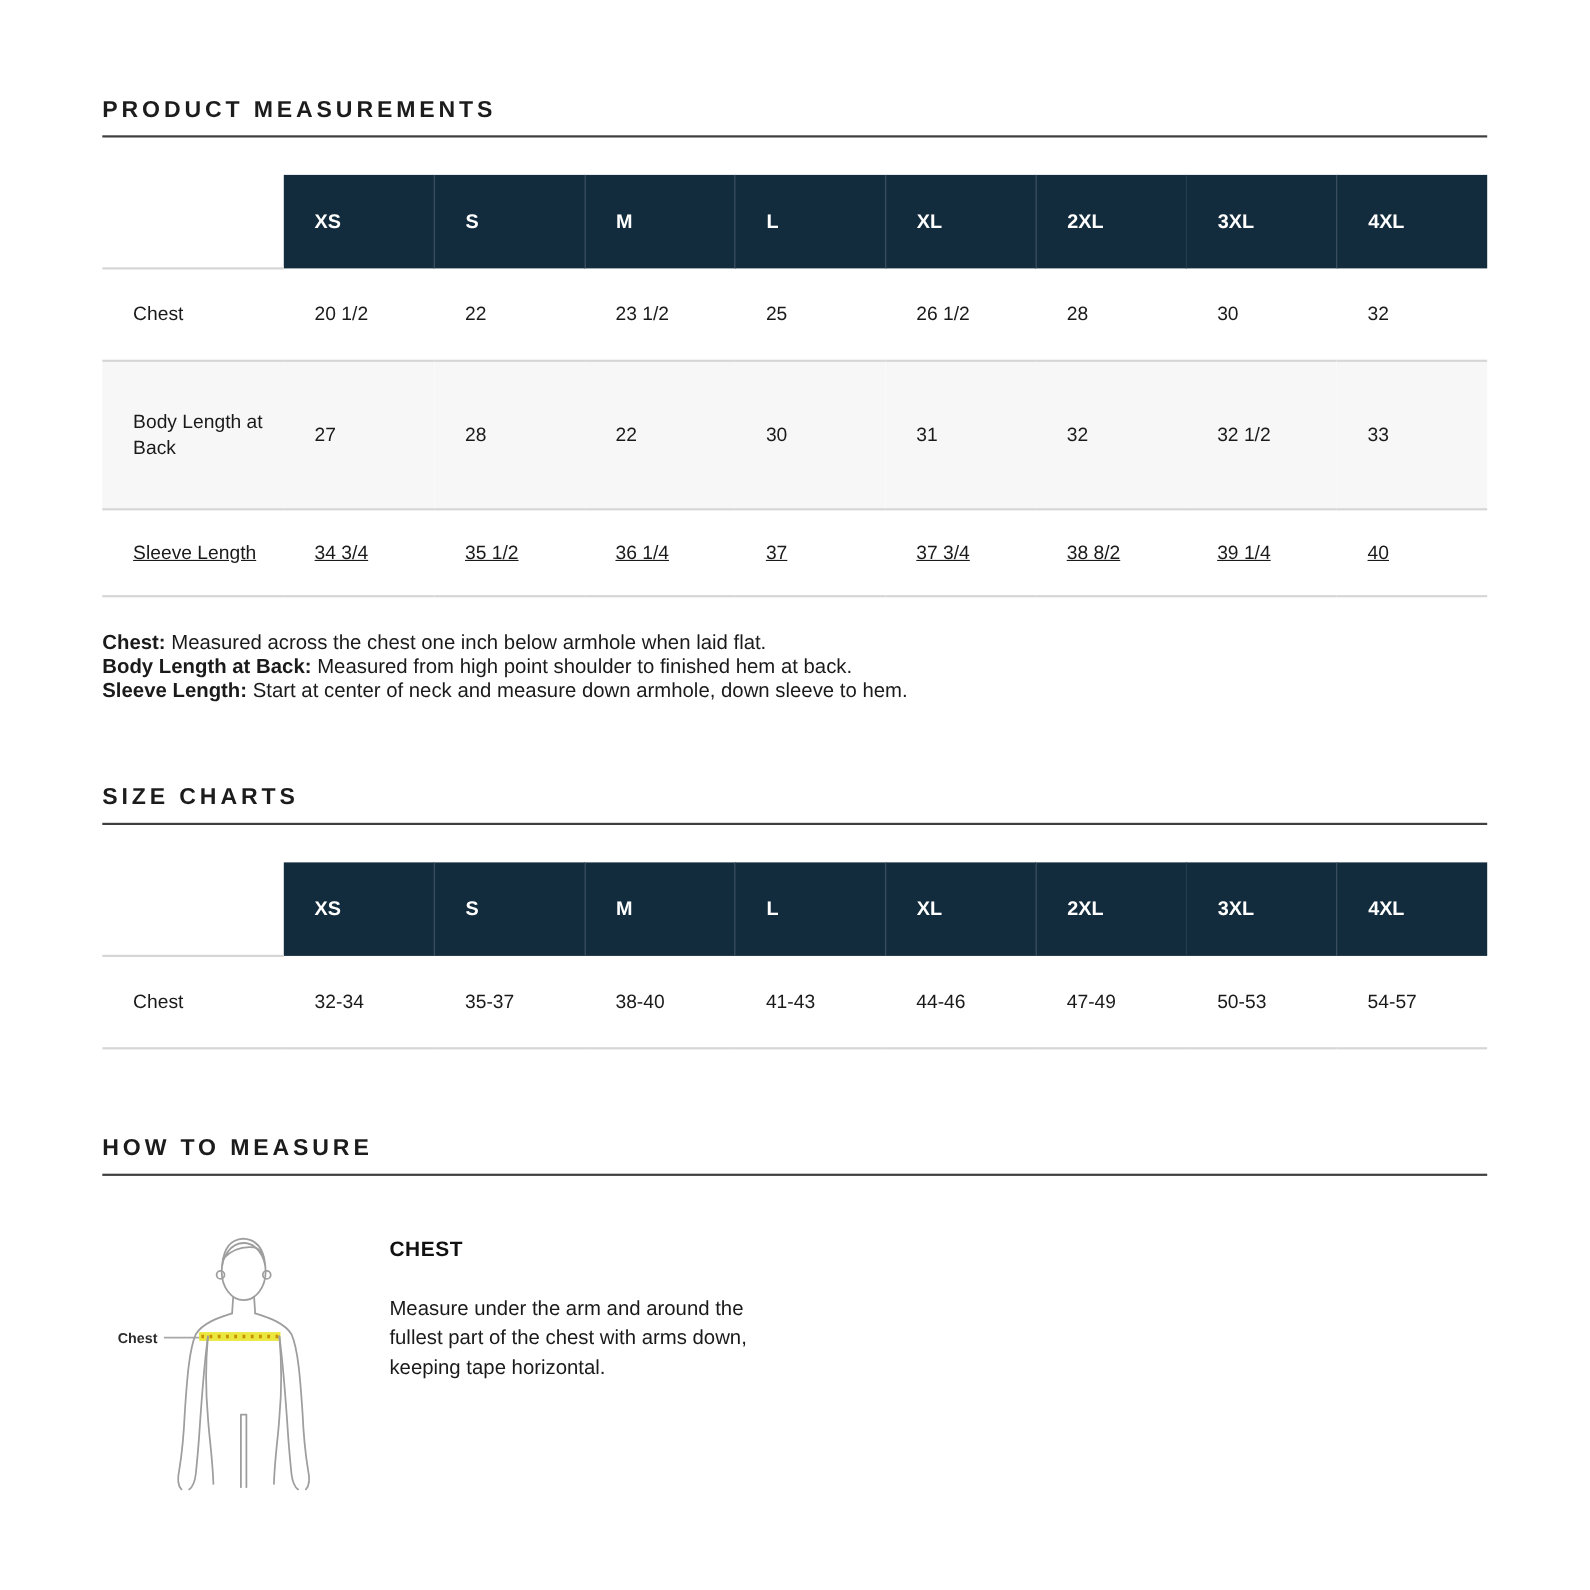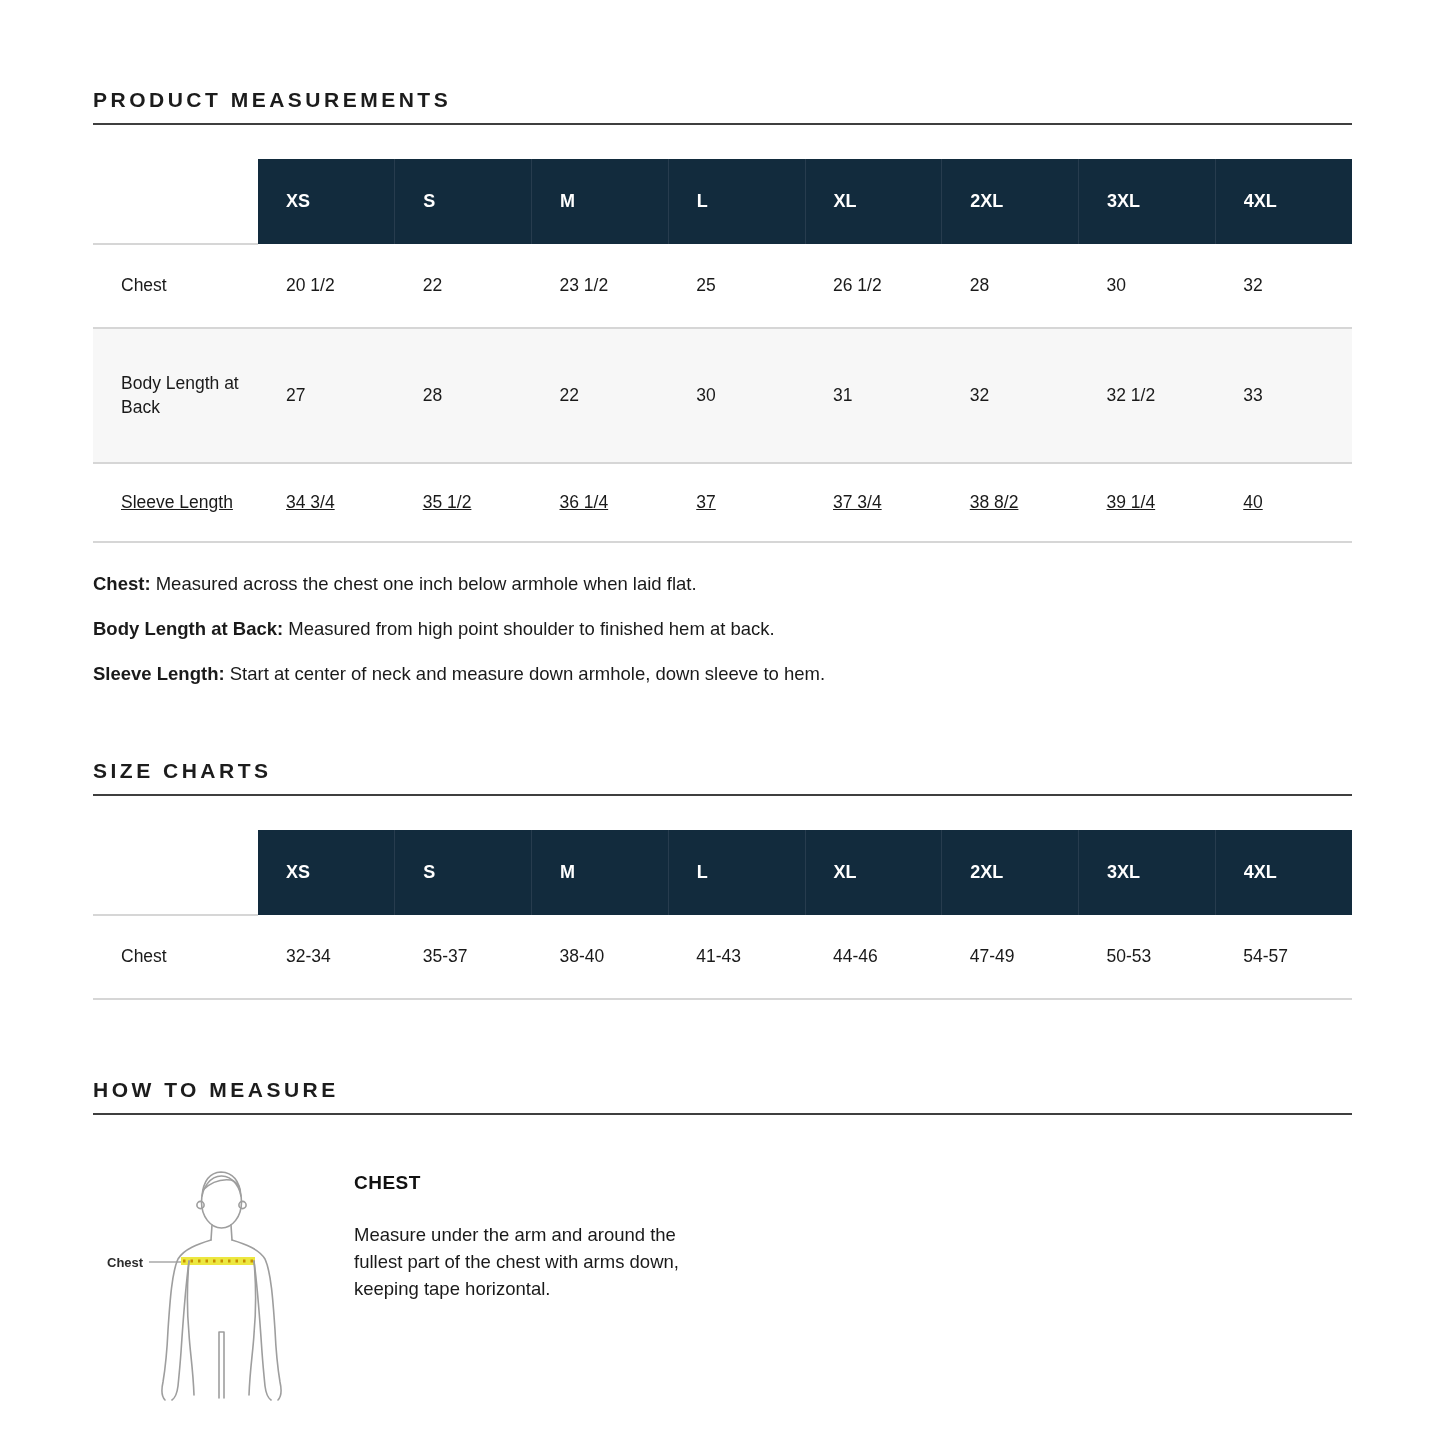--- a/index.html
+++ b/index.html
@@ -67,21 +67,20 @@
   }
   tr.row-h84 td { height: 84px; }
   tr.row-h135 td { height: 135px; }
   tr.row-h113 td { height: 79px; text-decoration: underline; }
   tr.row-shaded td { background: #f7f7f7; }
   td.row-label { line-height: 1.35; }
 
   .notes { margin-top: 30px; }
   .notes p {
     font-size: 18.5px;
-    margin-top: 23px;
     color: #1a1a1a;
   }
   .notes p strong { font-weight: 700; }
 
   .htm-body {
     margin-top: 45px;
     display: flex;
     align-items: flex-start;
   }
   .figure-wrap {

